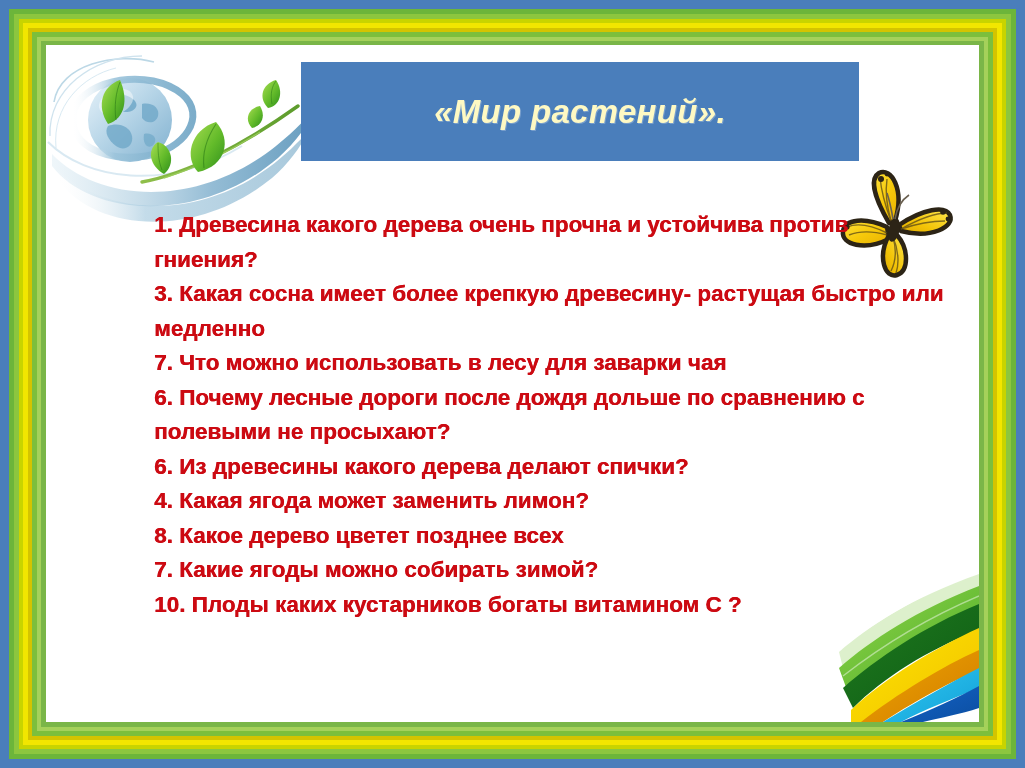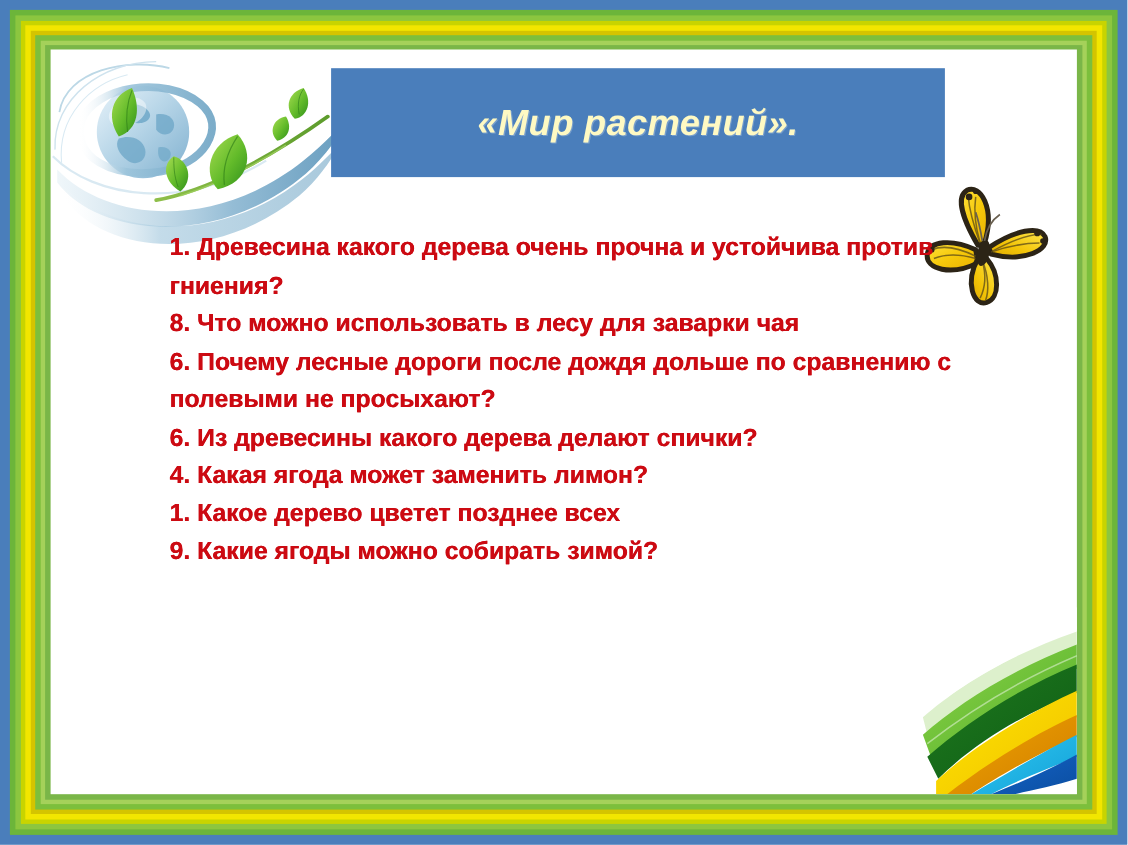--- a/index.html
+++ b/index.html
@@ -243,26 +243,28 @@
       <circle cx="12" cy="62" r="2.6" fill="#2c2416"></circle>
 
       <ellipse cx="59" cy="65" rx="5.5" ry="12" fill="#2c2416" transform="rotate(12 59 65)"></ellipse>
 
       <path d="M60,54 C62,42 68,34 74,30" fill="none" stroke="#6a6050" stroke-width="1.6"></path>
       <path d="M58,54 C56,42 54,34 52,28" fill="none" stroke="#6a6050" stroke-width="1.6"></path>
     </svg>
 
     <div class="questions">
       <div class="q-line">1. Древесина какого дерева очень прочна и устойчива против гниения?</div>
-      <div class="q-line">8. Что можно использовать в лесу для заварки чая</div>
+      <div class="q-line">3. Какая сосна имеет более крепкую древесину- растущая быстро или медленно</div>
+      <div class="q-line">7. Что можно использовать в лесу для заварки чая</div>
       <div class="q-line">6. Почему лесные дороги после дождя дольше по сравнению с полевыми не просыхают?</div>
       <div class="q-line">6. Из древесины какого дерева делают спички?</div>
       <div class="q-line">4. Какая ягода может заменить лимон?</div>
-      <div class="q-line">1. Какое дерево цветет позднее всех</div>
-      <div class="q-line">9. Какие ягоды можно собирать зимой?</div>
+      <div class="q-line">8. Какое дерево цветет позднее всех</div>
+      <div class="q-line">7. Какие ягоды можно собирать зимой?</div>
+      <div class="q-line">10. Плоды каких кустарников богаты витамином С ?</div>
     </div>
 
     <svg class="ribbon" viewBox="0 0 140 170">
       <defs>
         <linearGradient id="rbGreenD" x1="0" y1="0" x2="1" y2="1">
           <stop offset="0%" stop-color="#1f7a1f"></stop>
           <stop offset="100%" stop-color="#0e5c14"></stop>
         </linearGradient>
         <linearGradient id="rbGreenL" x1="0" y1="0" x2="1" y2="1">
           <stop offset="0%" stop-color="#8fd44a"></stop>

